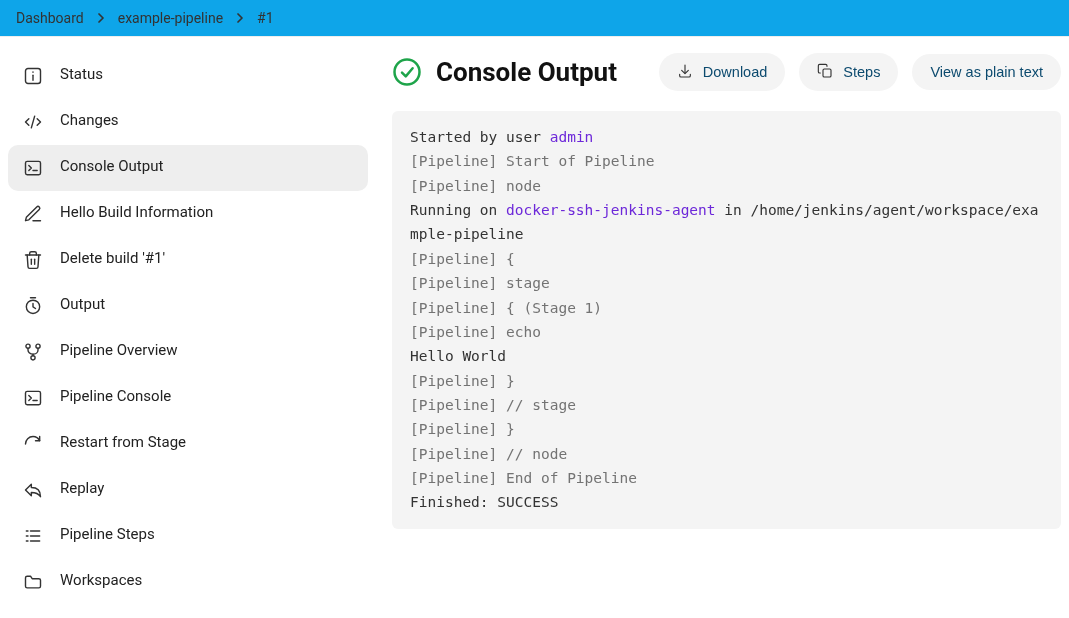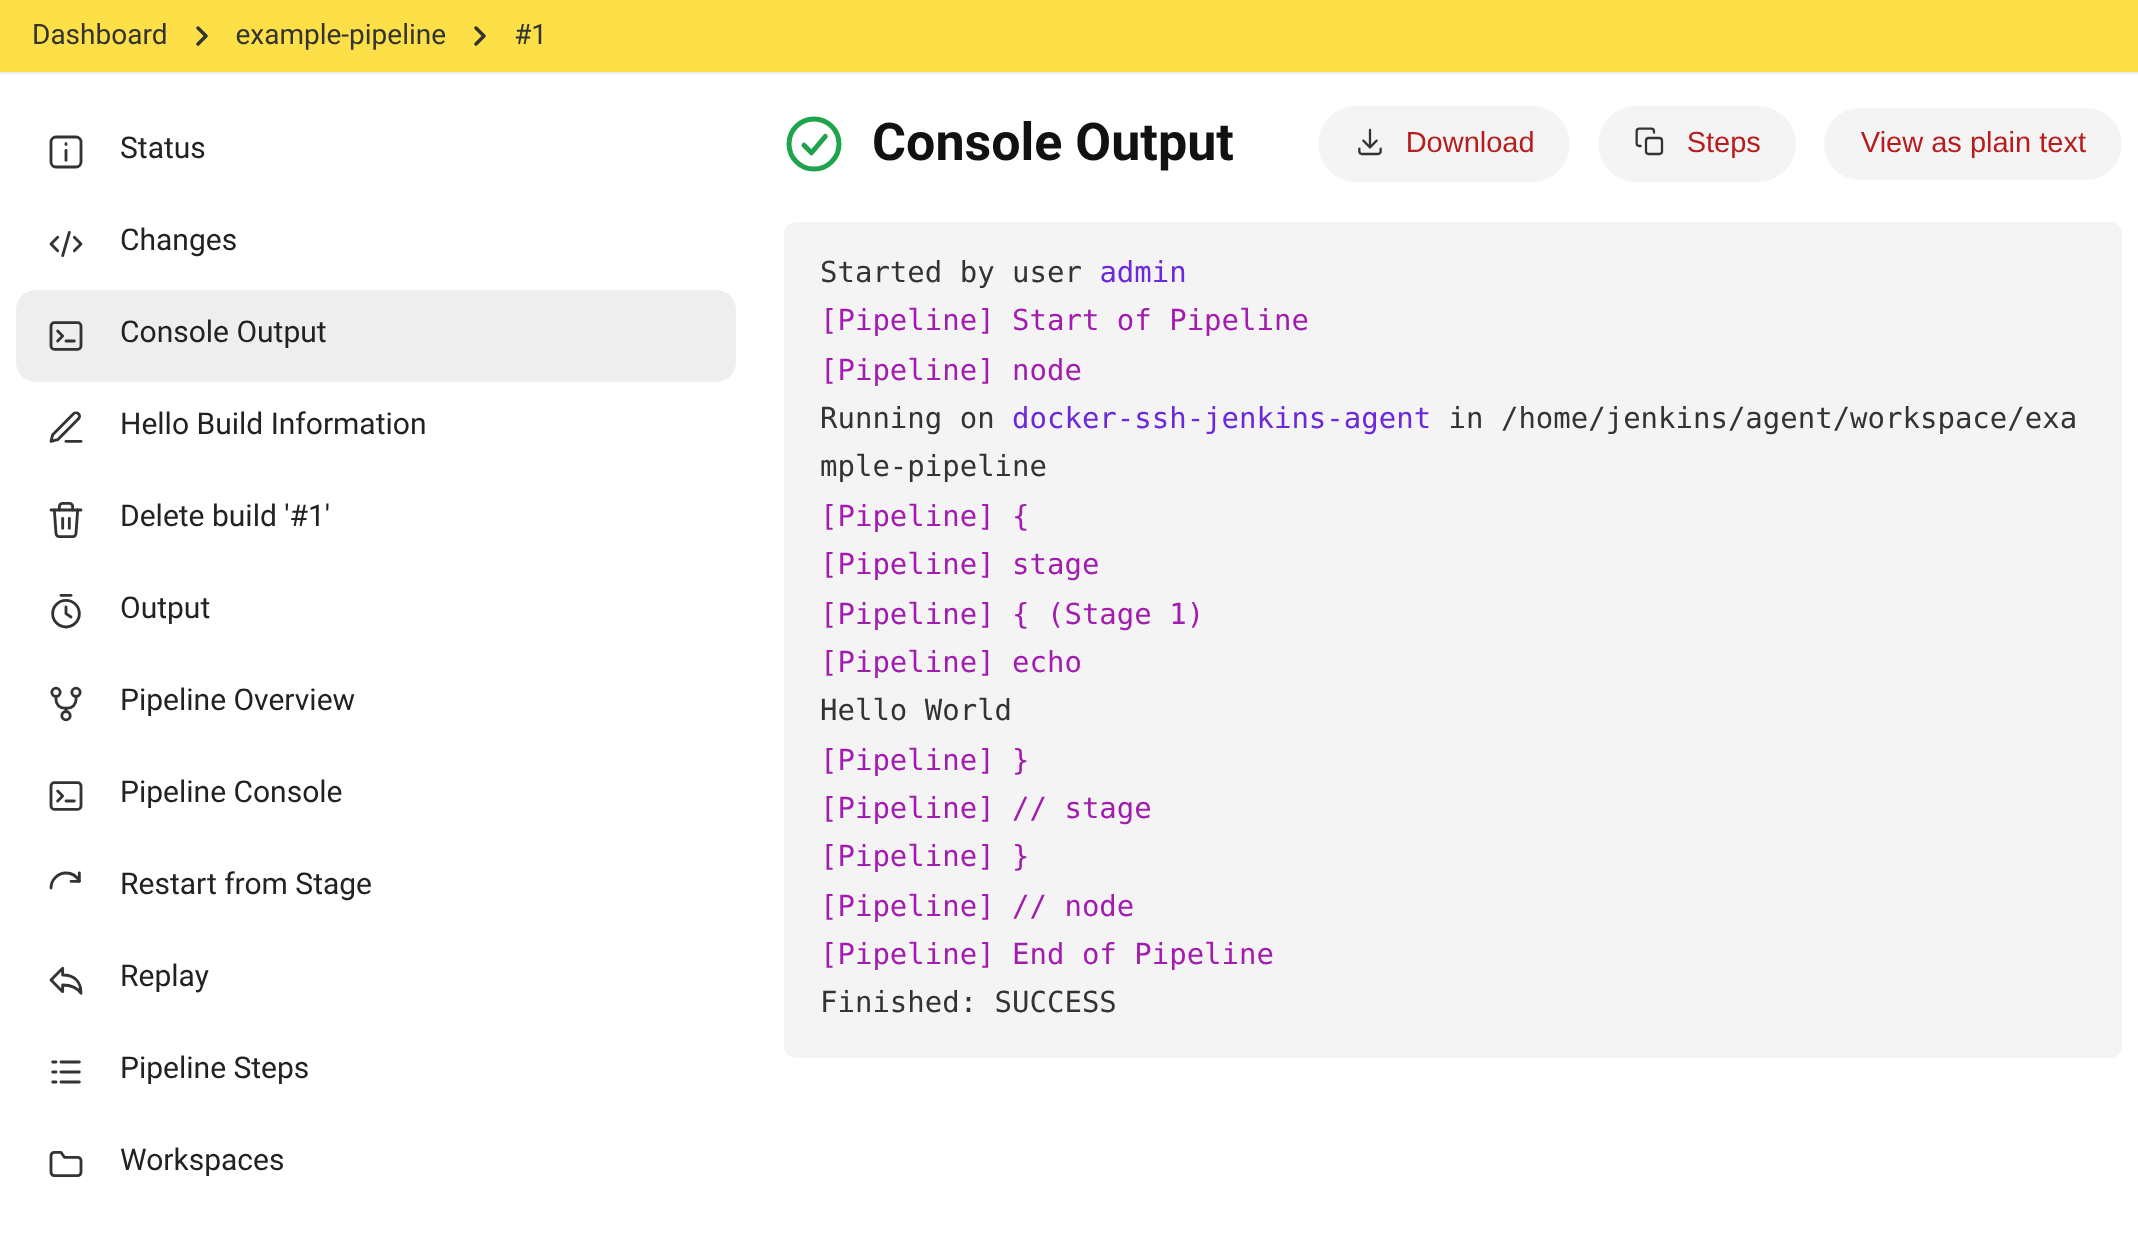--- a/index.html
+++ b/index.html
@@ -1,32 +1,32 @@
 <!DOCTYPE html>
 <html><head>
 <meta charset="utf-8">
 <style>
 * { margin: 0; padding: 0; box-sizing: border-box; }
 body { font-family: -apple-system, BlinkMacSystemFont, "Segoe UI", Roboto, sans-serif; color: #333; background: #fff; width: 1069px; }
-.breadcrumb { background: #fde047; padding: 10px 16px; display: flex; gap: 12px; font-size: 14px; color: #333; border-bottom: 1px solid #eee; }
+.breadcrumb { background: #0ea5e9; padding: 10px 16px; display: flex; gap: 12px; font-size: 14px; color: #333; border-bottom: 1px solid #eee; }
 .breadcrumb .crumb { cursor: pointer; }
 .breadcrumb .sep { color: #999; display: flex; align-items: center; }
 .layout { display: flex; }
 .sidebar { width: 376px; padding: 16px 8px 16px 8px; }
 .side-item { display: flex; align-items: flex-start; gap: 16px; padding: 12px 14px; border-radius: 10px; cursor: pointer; font-size: 15px; color: #222; }
 .side-item.active { background: #eeeeee; }
 .side-item .icon { width: 22px; height: 22px; display: flex; align-items: center; justify-content: center; }
 .main { flex: 1; padding: 16px 8px 16px 16px; }
 .main-header { display: flex; align-items: center; gap: 14px; margin-bottom: 20px; }
 .status-icon { width: 30px; height: 30px; }
 .page-title { font-size: 26px; font-weight: 700; flex: 1; color: #111; }
-.btn { display: flex; align-items: center; gap: 8px; padding: 10px 18px; border-radius: 22px; background: #f4f4f4; border: none; font-size: 14.5px; color: #b91c1c; cursor: pointer; }
+.btn { display: flex; align-items: center; gap: 8px; padding: 10px 18px; border-radius: 22px; background: #f4f4f4; border: none; font-size: 14.5px; color: #0c4a6e; cursor: pointer; }
 .btn .icon { width: 18px; height: 18px; display: flex; }
 .console { background: #f4f4f4; border-radius: 6px; padding: 14px 18px; font-family: SFMono-Regular, Menlo, Consolas, monospace; font-size: 14.5px; line-height: 1.68; white-space: pre-wrap; word-break: break-all; color: #333; }
-.console .muted { color: #a21caf; }
+.console .muted { color: #737373; }
 .console .link { color: #6d28d9; }
 svg { stroke: #333; stroke-width: 1.7; fill: none; stroke-linecap: round; stroke-linejoin: round; }
 </style>
 </head>
 <body>
 
 <div class="breadcrumb">
   <span class="crumb">Dashboard</span>
   <span class="sep">
       <svg width="10" height="10" viewBox="0 0 10 10">

